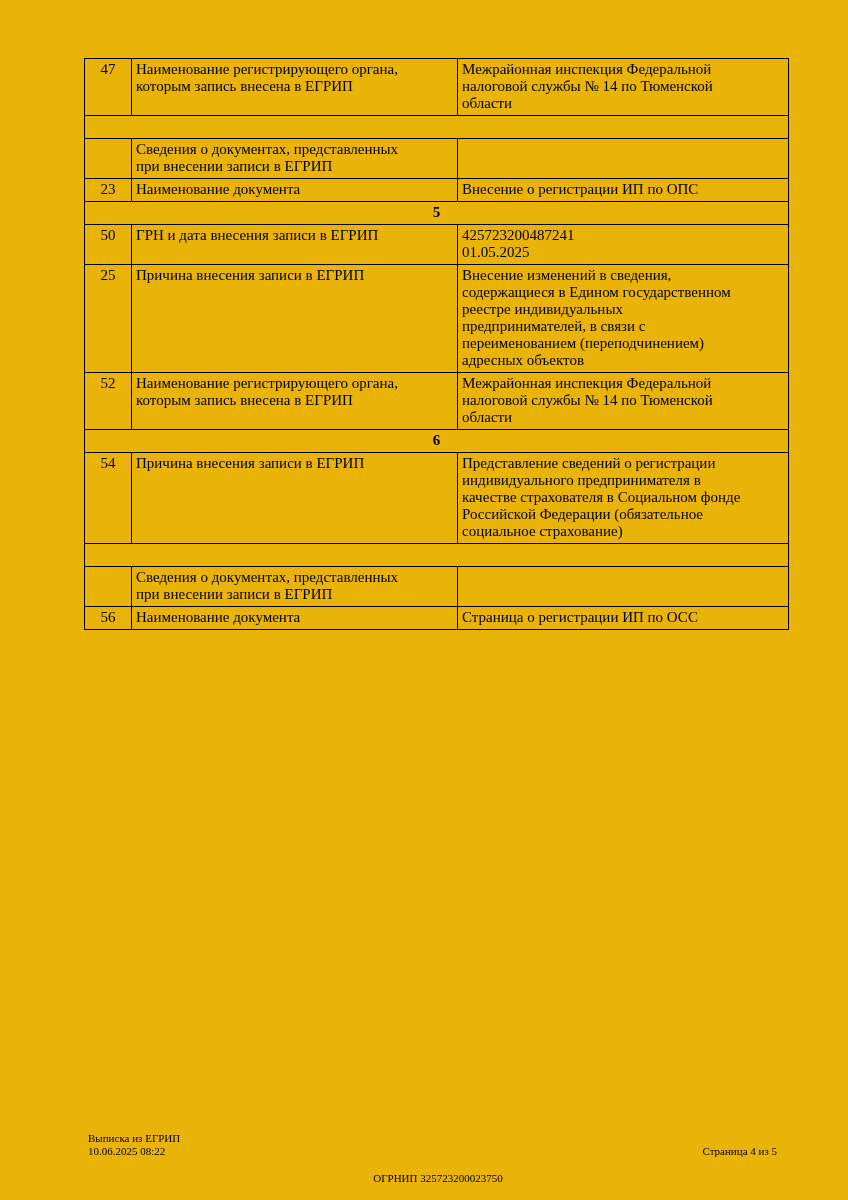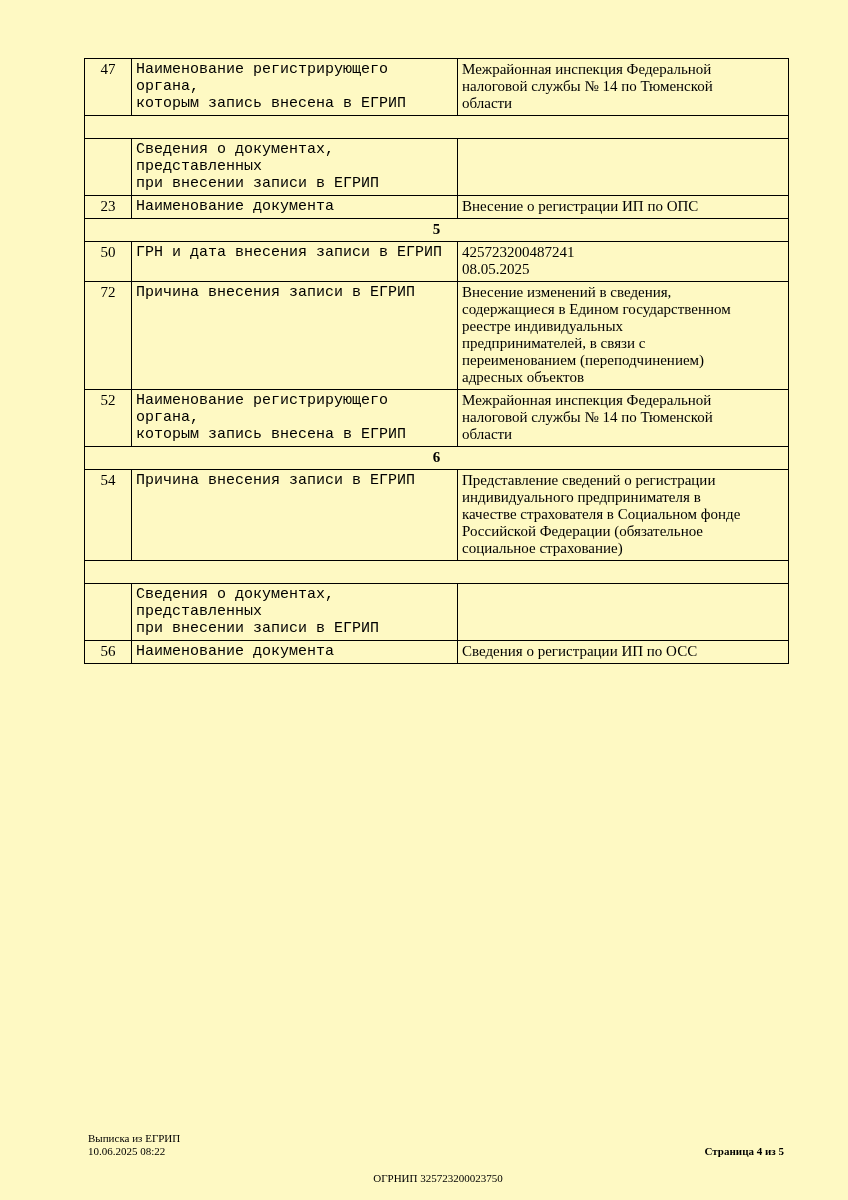--- a/index.html
+++ b/index.html
@@ -4,21 +4,21 @@
 <style>
   html, body {
     margin: 0;
     padding: 0;
     background: #ffffff;
   }
   .page {
     position: relative;
     width: 848px;
     height: 1200px;
-    background: #fef9c3;
+    background: #eab308;
     font-family: "Liberation Serif", serif;
     color: #000000;
     overflow: hidden;
   }
   .table-wrap {
     position: absolute;
     left: 84px;
     top: 58px;
     width: 705px;
   }
@@ -34,21 +34,21 @@
     padding: 2px 4px 3px 4px;
     vertical-align: top;
     white-space: pre-line;
     overflow: hidden;
   }
   td.cell-num {
     width: 38px;
     text-align: center;
     white-space: normal;
   }
-  td.cell-label { width: 317px; font-family: Liberation Mono, monospace; }
+  td.cell-label { width: 317px; }
   td.cell-value { }
   tr.row-section td {
     text-align: center;
     font-weight: bold;
     white-space: normal;
   }
   tr.row-empty td {
     height: 17px;
   }
   .footer {
@@ -67,24 +67,23 @@
   .footer-center {
     position: absolute;
     left: 0;
     top: 13px;
     width: 100%;
     text-align: center;
     margin-top: 27px;
   }
   .footer-right {
     position: absolute;
-    right: 8px;
+    right: 15px;
     top: 13px;
     text-align: center;
-    font-weight: bold;
   }
 </style>
 </head>
 <body>
 
 <div class="page">
 
   <div class="table-wrap">
     <table class="egrip">
       <tbody>
@@ -110,24 +109,24 @@
             <td class="cell-label">Наименование документа</td>
             <td class="cell-value">Внесение о регистрации ИП по ОПС</td>
           </tr>
           <tr class="row-section">
             <td colspan="3">5</td>
           </tr>
           <tr>
             <td class="cell-num">50</td>
             <td class="cell-label">ГРН и дата внесения записи в ЕГРИП</td>
             <td class="cell-value">425723200487241
-08.05.2025</td>
+01.05.2025</td>
           </tr>
           <tr>
-            <td class="cell-num">72</td>
+            <td class="cell-num">25</td>
             <td class="cell-label">Причина внесения записи в ЕГРИП</td>
             <td class="cell-value">Внесение изменений в сведения,
 содержащиеся в Едином государственном
 реестре индивидуальных
 предпринимателей, в связи с
 переименованием (переподчинением)
 адресных объектов</td>
           </tr>
           <tr>
             <td class="cell-num">52</td>
@@ -154,21 +153,21 @@
           </tr>
           <tr>
             <td class="cell-num"></td>
             <td class="cell-label">Сведения о документах, представленных
 при внесении записи в ЕГРИП</td>
             <td class="cell-value"></td>
           </tr>
           <tr>
             <td class="cell-num">56</td>
             <td class="cell-label">Наименование документа</td>
-            <td class="cell-value">Сведения о регистрации ИП по ОСС</td>
+            <td class="cell-value">Страница о регистрации ИП по ОСС</td>
           </tr>
         </tbody>
     </table>
   </div>
 
   <div class="footer">
     <div class="footer-left">
       <div>Выписка из ЕГРИП</div>
       <div>10.06.2025 08:22</div>
     </div>

